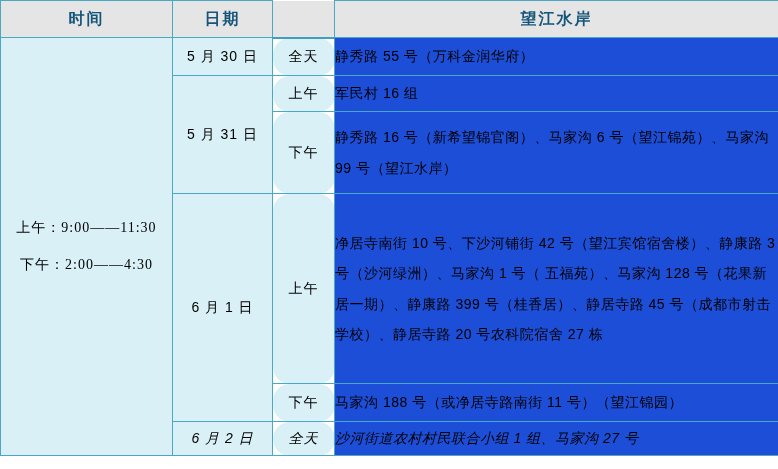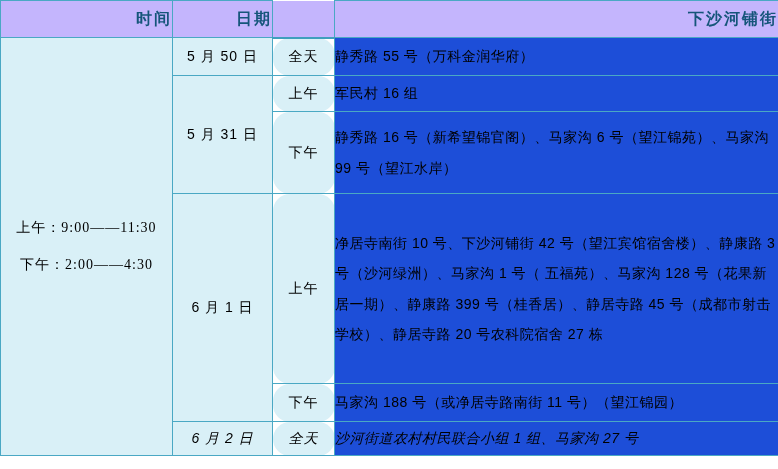--- a/index.html
+++ b/index.html
@@ -17,27 +17,27 @@
     border-collapse: collapse;
     width: 778px;
     table-layout: fixed;
   }
   #sched th, #sched td {
     border: 1px solid #4aa8c4;
     padding: 0;
     vertical-align: middle;
   }
   .hdr-row th {
-    background: #c4b5fd;
+    background: #e5e5e5;
     color: #15557a;
     font-size: 16px;
     font-weight: bold;
     letter-spacing: 2px;
     height: 36px;
-    text-align: right;
+    text-align: center;
     border-top: none;
     border-left: none;
     border-right: none;
     border-bottom: 2px solid #3f9fbd;
   }
   .hdr-row th.h-time { width: 172px; }
   .hdr-row th.h-date { width: 100px; }
   .hdr-row th.h-part { width: 62px; border-bottom: 2px solid #3f9fbd; }
   .hdr-row th.h-street { width: 444px; }
   .hdr-spacer {
@@ -100,29 +100,29 @@
     <col style="width:172px">
     <col style="width:100px">
     <col style="width:62px">
     <col style="width:444px">
   </colgroup>
   <tbody>
     <tr class="hdr-row">
       <th class="h-time">时间</th>
       <th class="h-date">日期</th>
       <th class="h-part hdr-spacer"></th>
-      <th class="h-street">下沙河铺街</th>
+      <th class="h-street">望江水岸</th>
     </tr>
 
     <tr class="r1">
       <td class="time-cell" rowspan="6">
         <div class="tline">上午：9:00——11:30</div>
         <div class="tline">下午：2:00——4:30</div>
       </td>
-      <td class="date-cell">5 月 50 日</td>
+      <td class="date-cell">5 月 30 日</td>
       <td class="part-cell">全天</td>
       <td class="street-cell single">静秀路 55 号（万科金润华府）</td>
     </tr>
 
     <tr class="r2">
       <td class="date-cell" rowspan="2">5 月 31 日</td>
       <td class="part-cell">上午</td>
       <td class="street-cell single">军民村 16 组</td>
     </tr>
 

